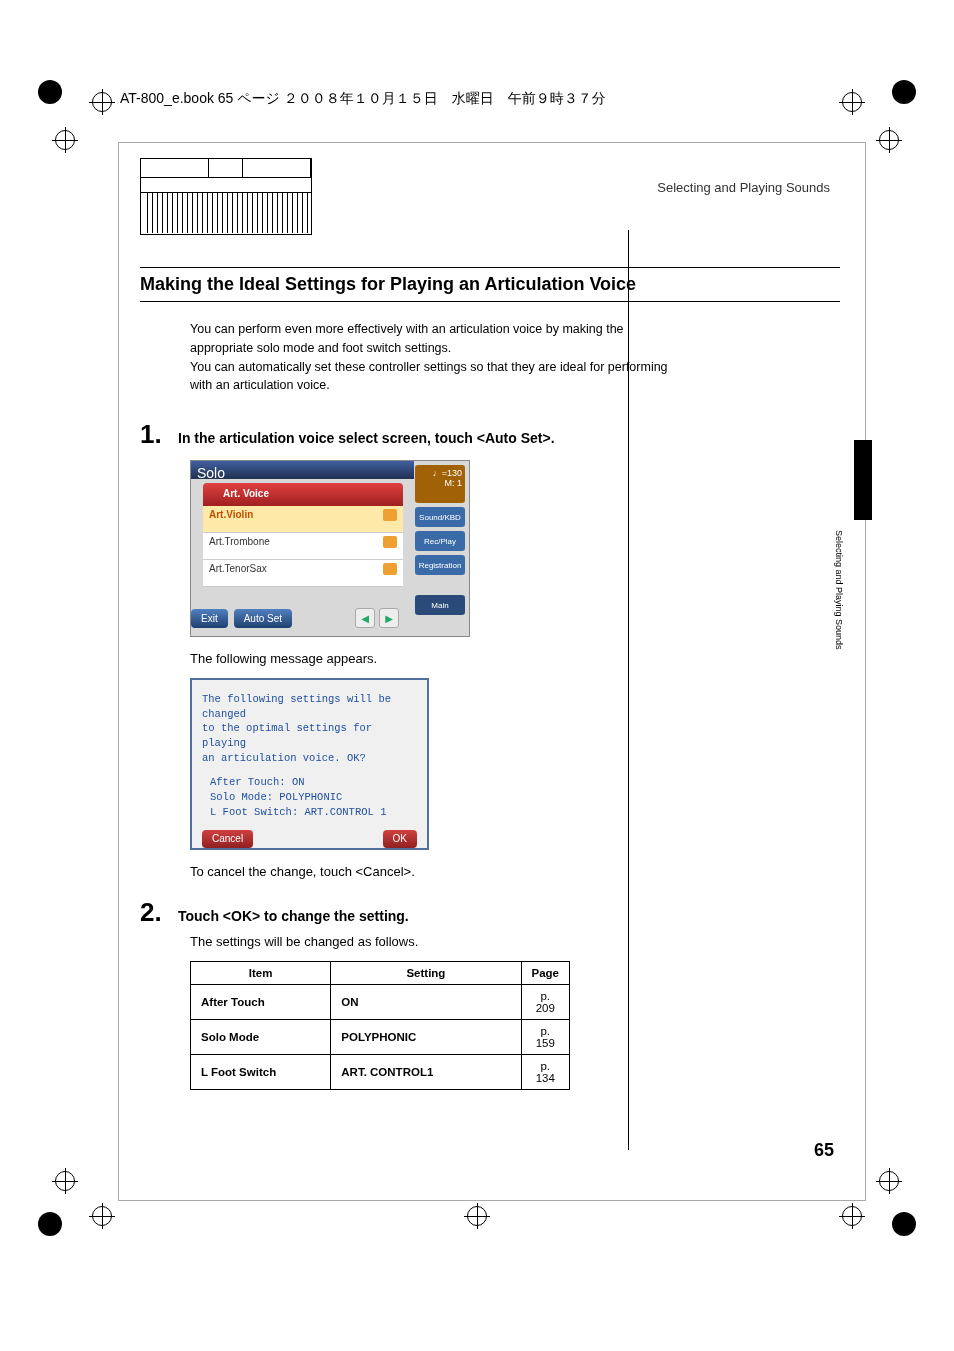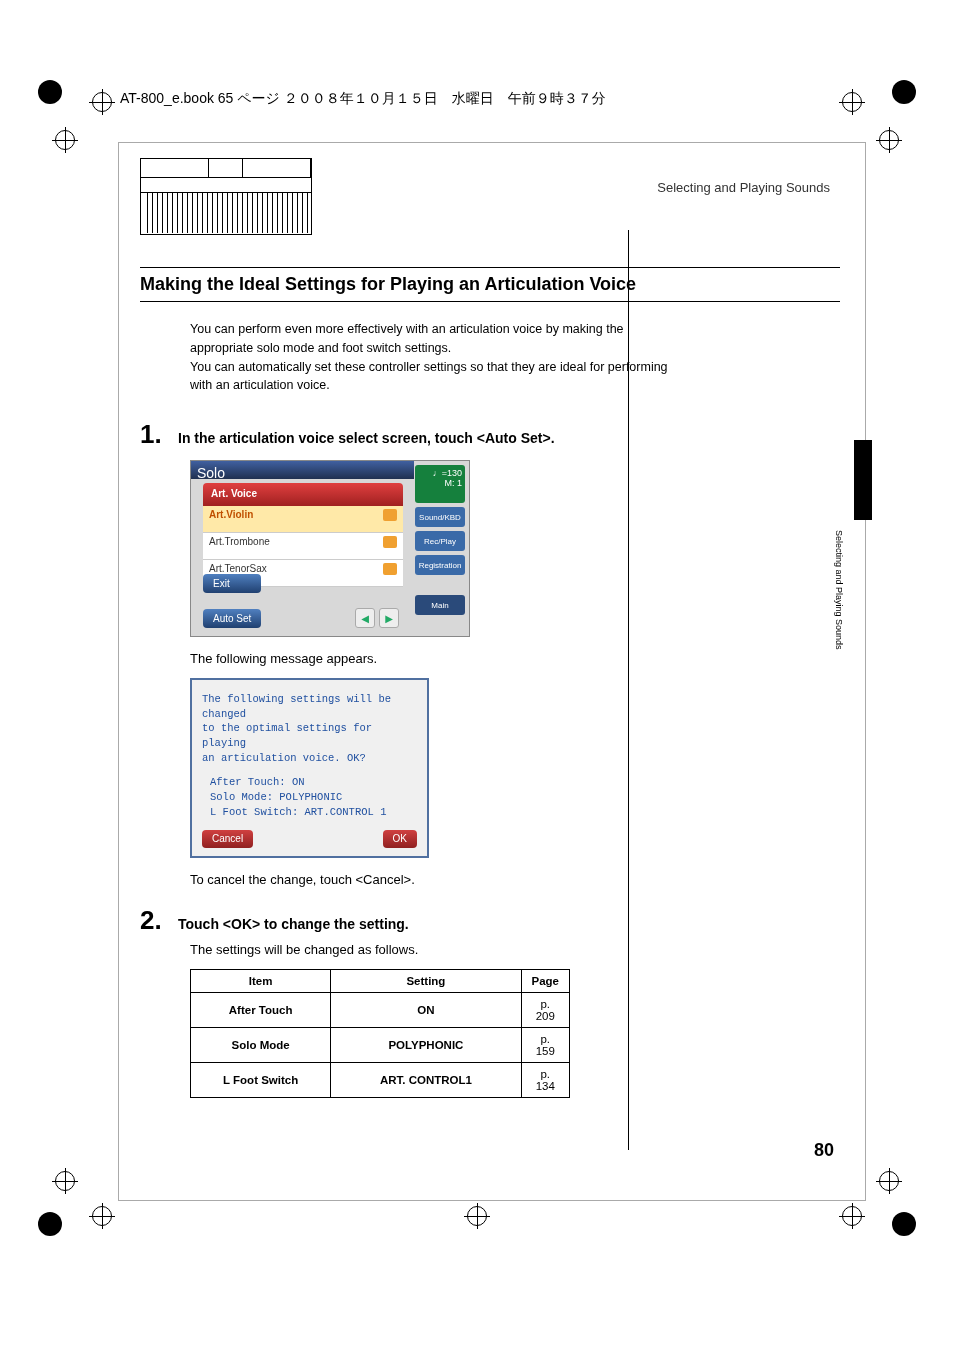--- a/index.html
+++ b/index.html
@@ -107,62 +107,62 @@
     background: #d8d8d8;
     position: relative;
     font-size: 10px;
   }
   .ss1-title {
     position:absolute; left:6px; top:4px; color:#fff; font-size:14px;
   }
   .ss1-redtab {
     position:absolute; left:12px; top:22px; width:200px; height:23px;
     background:linear-gradient(#e04040,#a02020); border-radius:4px 4px 0 0;
-    color:#fff; font-weight:bold; padding:5px 8px; box-sizing:border-box;
+    color:#fff; font-weight:bold; padding:5px 20px; box-sizing:border-box;
   }
   .ss1-page { position:absolute; right:14px; top:26px; background:#fff; color:#555; font-size:9px; padding:1px 6px; border-radius:2px;}
   .ss1-list { position:absolute; left:12px; top:45px; width:200px;}
   .ss1-item { background:#fff; height:20px; border-bottom:1px solid #ccc; padding:3px 6px; font-size:10px; color:#333; position:relative;}
   .ss1-item.sel { background:#ffe9a8; color:#c05000; font-weight:bold;}
   .ss1-badge { position:absolute; right:6px; top:3px; width:14px; height:12px; background:#f0a030; border-radius:2px;}
-  .ss1-bottom { position:absolute; left:12px; bottom:8px; display:flex; gap:16px;flex-direction:column;}
+  .ss1-bottom { position:absolute; left:0; bottom:8px; display:flex; gap:6px;}
   .ss1-btn { background:linear-gradient(#5080c0,#204070); color:#fff; padding:4px 10px; border-radius:4px; font-size:10px;}
   .ss1-arrows { position:absolute; right:70px; bottom:8px; display:flex; gap:4px;}
   .ss1-arrow { width:18px; height:18px; background:#eee; border:1px solid #aaa; border-radius:3px; display:flex; align-items:center; justify-content:center; color:#2a6;}
   .ss1-side { position:absolute; right:4px; top:4px; width:50px;}
-  .ss1-tempo { background:#15803d; color:#fff; height:32px; font-size:9px; padding:3px; border-radius:3px; text-align:right;}
+  .ss1-tempo { background:#a16207; color:#fff; height:32px; font-size:9px; padding:3px; border-radius:3px; text-align:right;}
   .ss1-sidebtn { height:20px; margin-top:4px; border-radius:3px; font-size:8px; color:#fff; display:flex; align-items:center; justify-content:center; padding:0 2px;}
 
   .screenshot2 {
     margin-left: 50px;
     margin-top: 12px;
     width: 215px;
     border: 2px solid #5070a0;
     background: #f0f0f0;
-    padding: 12px 10px 8px 10px;
+    padding: 12px 10px 0 10px;
     font-family: 'Courier New', monospace;
     font-size: 10.5px;
     color: #2050a0;
     line-height: 1.4;
     position: relative;
   }
   .ss2-btns { display:flex; justify-content:space-between; margin-top:10px;}
   .ss2-btn { background:linear-gradient(#d04040,#902020); color:#fff; padding:2px 10px; border-radius:4px; font-size:10px; font-family:Arial;}
 
   table.settings {
     margin-left: 50px;
     margin-top: 12px;
     border-collapse: collapse;
     width: 380px;
   }
   table.settings th, table.settings td {
     border: 1px solid #000;
     padding: 5px 10px;
     font-size: 11.5px;
-    text-align: center;
+    text-align: left;
   }
   table.settings th {
     font-weight: bold;
     text-align: center;
   }
   table.settings td.center { text-align:center;}
 
   .right-black-tab {
     position: absolute;
     right: 82px;
@@ -329,14 +329,14 @@
       </tr>
       <tr>
         <td><b>L Foot Switch</b></td>
         <td><b>ART. CONTROL1</b></td>
         <td class="center">p. 134</td>
       </tr>
     </tbody>
       </table>
   </div>
 
-  <div class="page-num">80</div>
+  <div class="page-num">65</div>
 </div>
 
 </body></html>

